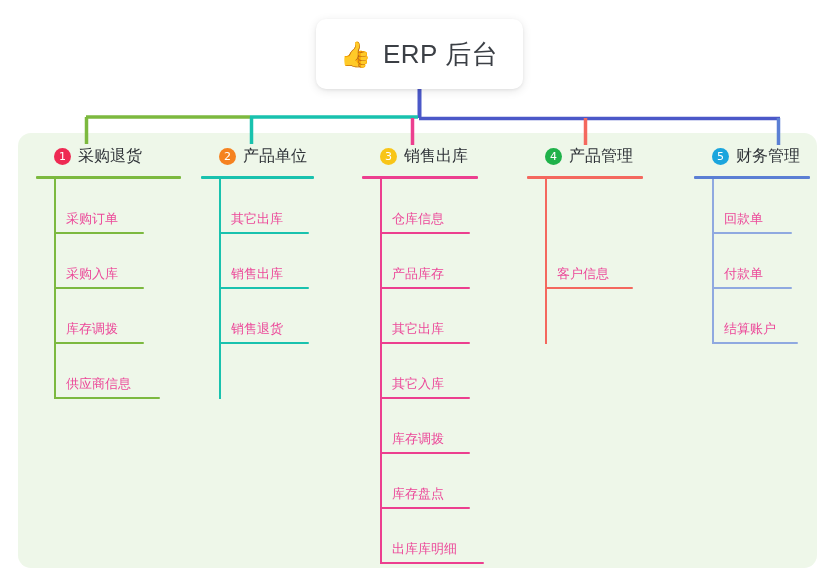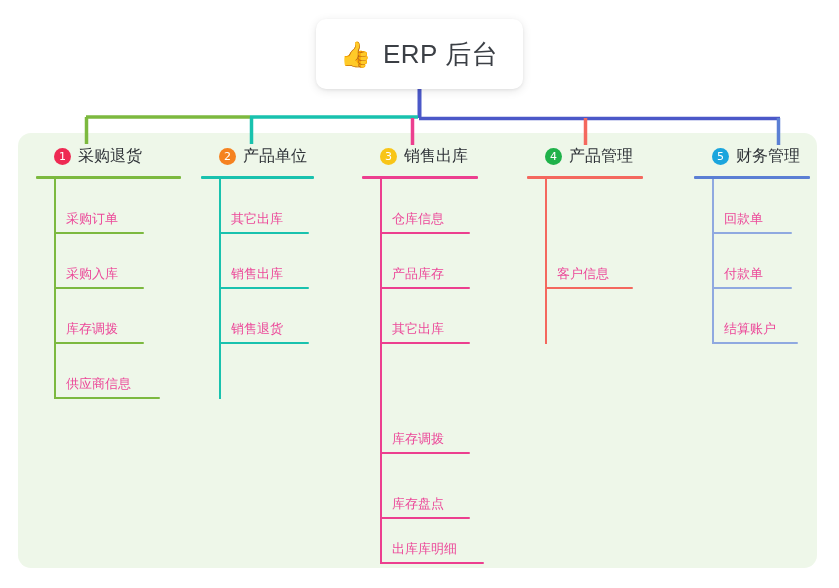--- a/index.html
+++ b/index.html
@@ -224,25 +224,29 @@
             <div class="leaf-rule" style="width: 90px; background: rgb(236, 63, 143);"></div>
           </div>
           <div class="leaf" style="position: absolute; left: 0px; top: 55px; width: 116px; height: 55px;">
             <span class="leaf-label">产品库存</span>
             <div class="leaf-rule" style="width: 90px; background: rgb(236, 63, 143);"></div>
           </div>
           <div class="leaf" style="position: absolute; left: 0px; top: 110px; width: 116px; height: 55px;">
             <span class="leaf-label">其它出库</span>
             <div class="leaf-rule" style="width: 90px; background: rgb(236, 63, 143);"></div>
           </div>
+          <div class="leaf" style="position: absolute; left: 0px; top: 165px; width: 116px; height: 55px;">
+            <span class="leaf-label">其它入库</span>
+            <div class="leaf-rule" style="width: 90px; background: rgb(236, 63, 143);"></div>
+          </div>
           <div class="leaf" style="position: absolute; left: 0px; top: 220px; width: 116px; height: 55px;">
             <span class="leaf-label">库存调拨</span>
             <div class="leaf-rule" style="width: 90px; background: rgb(236, 63, 143);"></div>
           </div>
-          <div class="leaf" style="position: absolute; left: 0px; top: 275px; width: 116px; height: 65px;">
+          <div class="leaf" style="position: absolute; left: 0px; top: 275px; width: 116px; height: 55px;">
             <span class="leaf-label">库存盘点</span>
             <div class="leaf-rule" style="width: 90px; background: rgb(236, 63, 143);"></div>
           </div>
           <div class="leaf" style="position: absolute; left: 0px; top: 330px; width: 116px; height: 55px;">
             <span class="leaf-label">出库库明细</span>
             <div class="leaf-rule" style="width: 104px; background: rgb(236, 63, 143);"></div>
           </div>
         </div>
       </div>
       <div class="column" style="left: 527px; width: 116px;">

